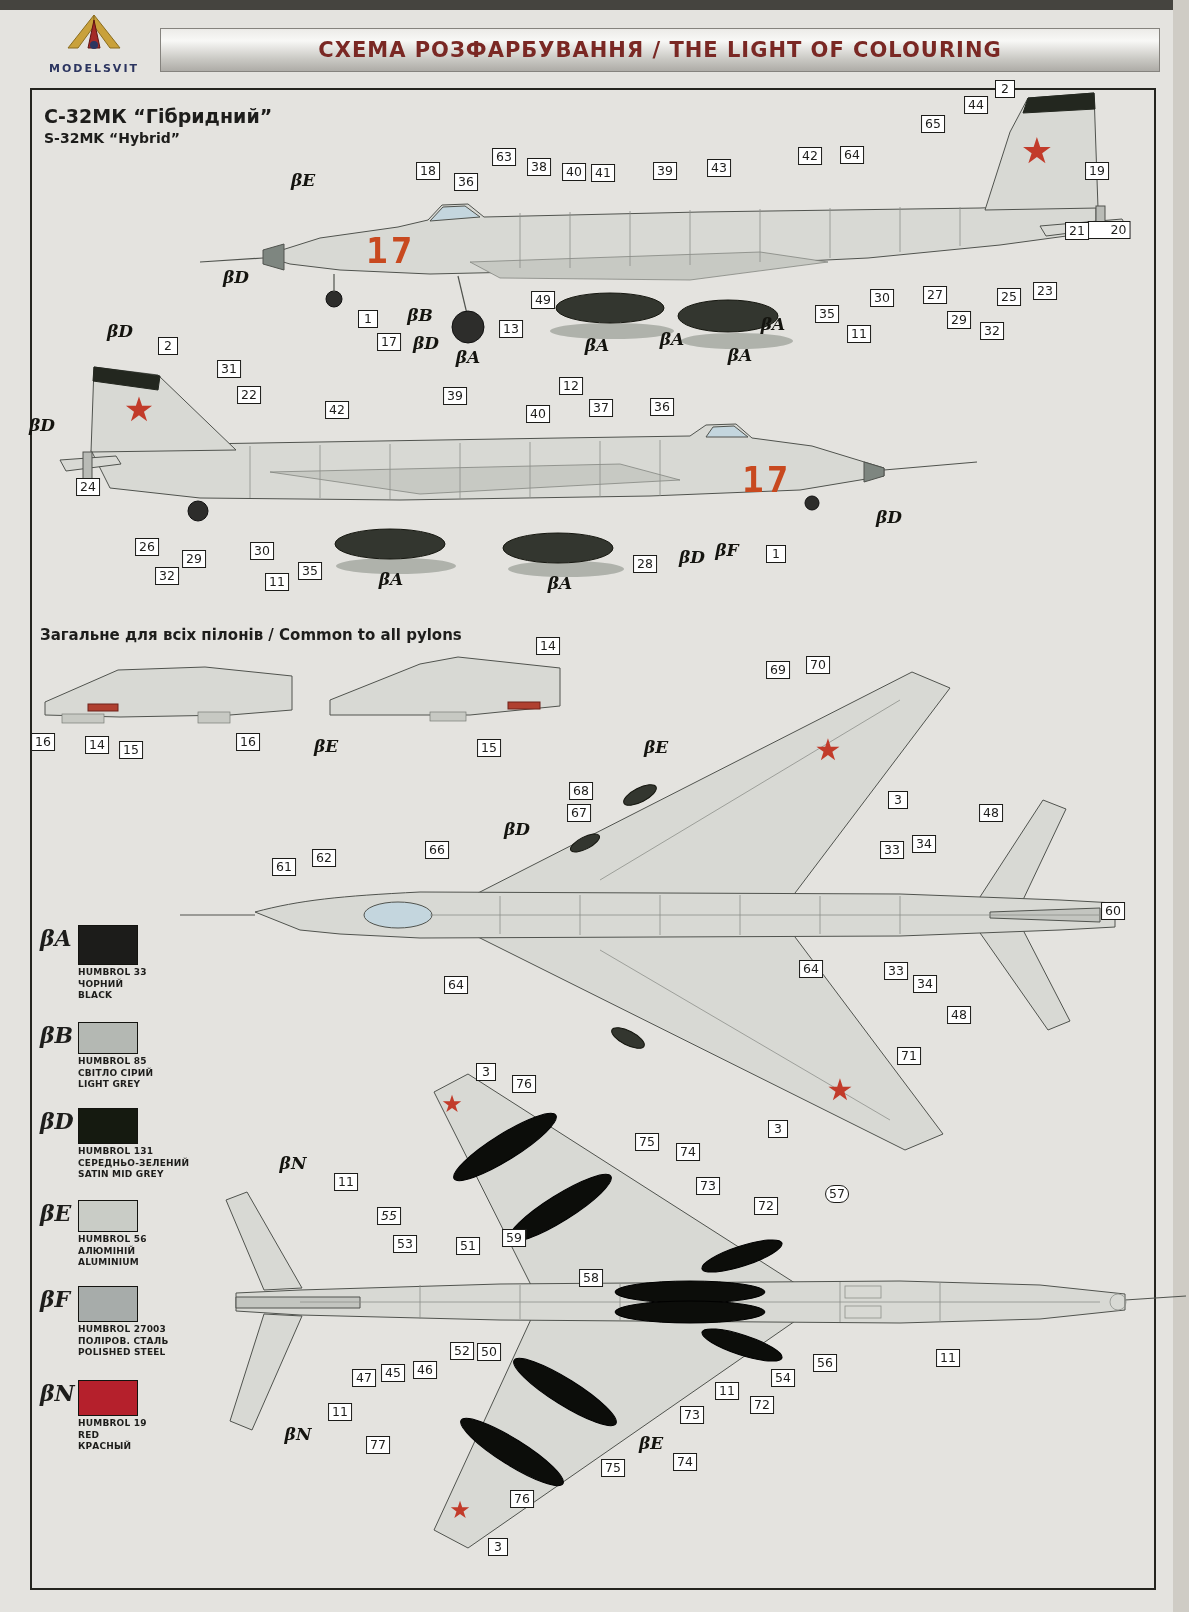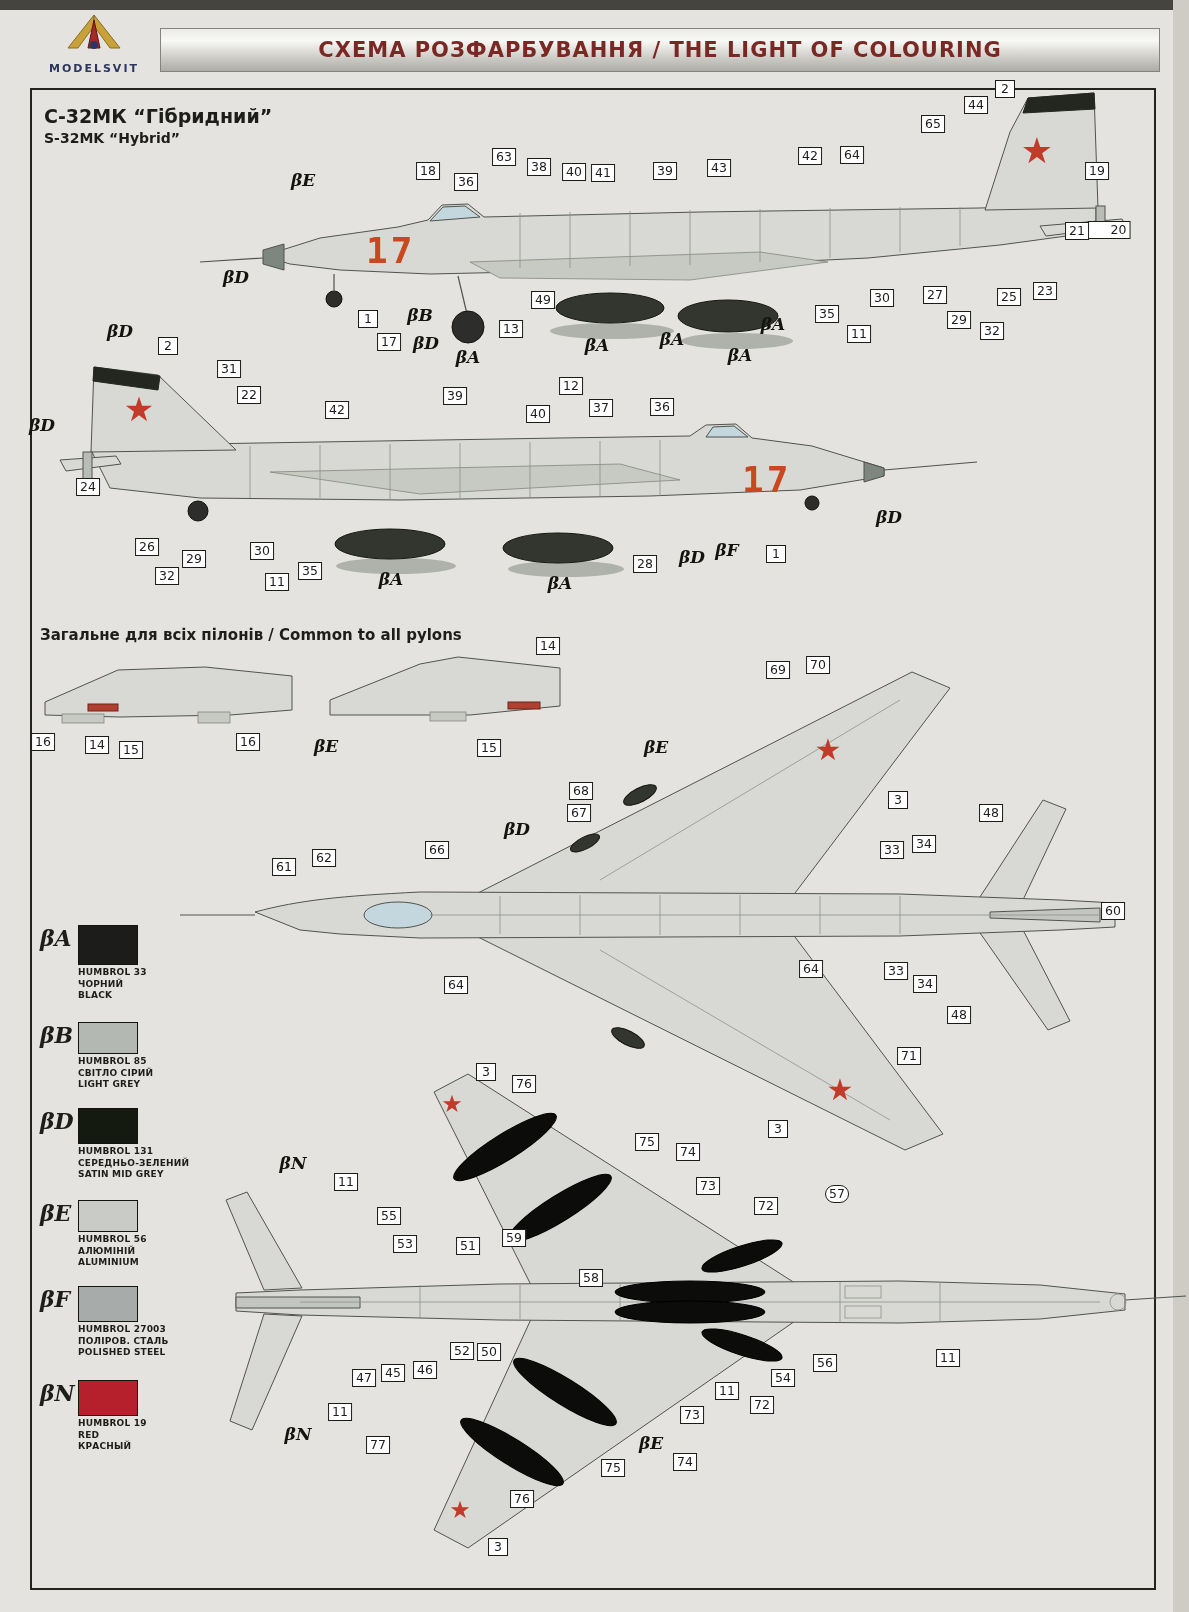--- a/index.html
+++ b/index.html
@@ -289,21 +289,21 @@
       <div class="callout" style="left: 778px; top: 1129px;">3</div>
       <div class="callout" style="left: 486px; top: 1072px;">3</div>
       <div class="callout" style="left: 524px; top: 1084px;">76</div>
       <div class="callout" style="left: 647px; top: 1142px;">75</div>
       <div class="callout" style="left: 688px; top: 1152px;">74</div>
       <div class="callout" style="left: 708px; top: 1186px;">73</div>
       <div class="callout" style="left: 766px; top: 1206px;">72</div>
       <div class="callout" style="left: 837px; top: 1194px; border-radius: 9px;">57</div>
       <div class="code-label" style="left: 293px; top: 1163px;">βN</div>
       <div class="callout" style="left: 346px; top: 1182px;">11</div>
-      <div class="callout" style="left: 389px; top: 1216px;">55</div>
+      <div class="callout" style="left: 389px; top: 1216px; font-style: italic;">55</div>
       <div class="callout" style="left: 405px; top: 1244px;">53</div>
       <div class="callout" style="left: 468px; top: 1246px;">51</div>
       <div class="callout" style="left: 514px; top: 1238px;">59</div>
       <div class="callout" style="left: 591px; top: 1278px;">58</div>
       <div class="callout" style="left: 364px; top: 1378px;">47</div>
       <div class="callout" style="left: 393px; top: 1373px;">45</div>
       <div class="callout" style="left: 425px; top: 1370px;">46</div>
       <div class="callout" style="left: 462px; top: 1351px;">52</div>
       <div class="callout" style="left: 489px; top: 1352px;">50</div>
       <div class="callout" style="left: 825px; top: 1363px;">56</div>

